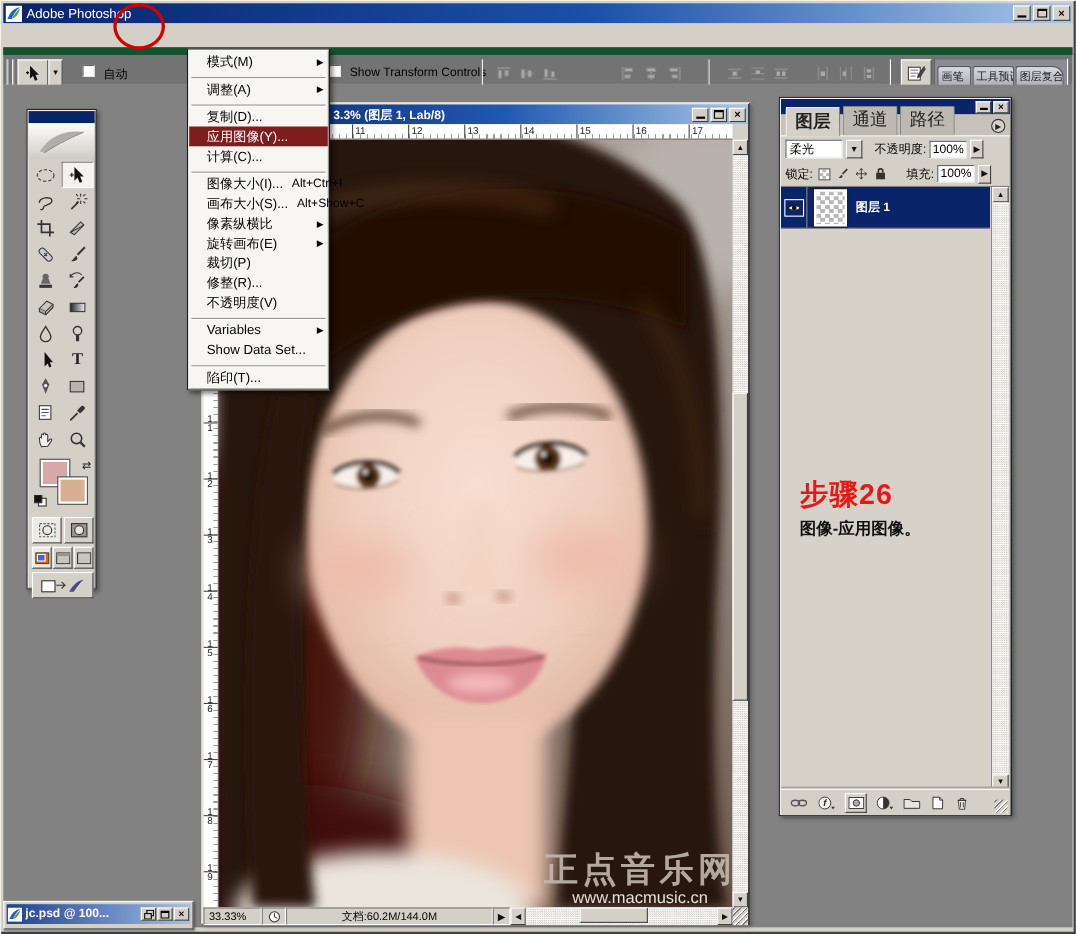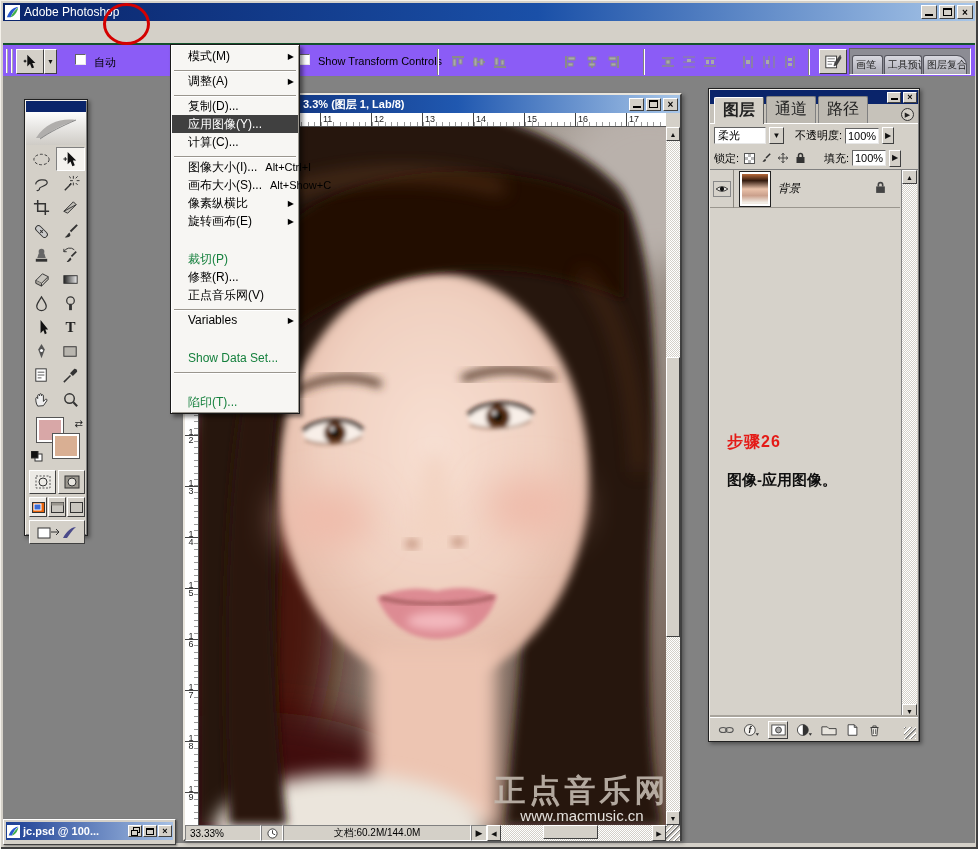--- a/index.html
+++ b/index.html
@@ -16,21 +16,21 @@
 
 #titlebar{left:3px;top:3px;width:972px;height:18px;background:linear-gradient(90deg,#0a246a 0%,#1a50a8 55%,#a8c6e8 100%);color:#fff;display:flex;align-items:center;padding:0 2px;}
 #titlebar .t{font-weight:normal;font-size:12px;margin-left:4px;}
 .capbtn{width:16px;height:14px;margin-left:2px;display:flex;align-items:center;justify-content:center;font-size:10px;font-weight:bold;color:#000;}
 .minbar{width:8px;height:2px;background:#000;margin-top:6px;}
 .maxbox{width:9px;height:8px;border:1px solid #000;border-top-width:2px;}
 #menubar{left:3px;top:21px;width:972px;height:22px;background:#d4d0c8;display:flex;align-items:center;padding-left:2px;font-size:12px;}
 .mb-item{padding:3px 7px;margin-right:5px;color:#000;white-space:nowrap;}
 .mb-item.open{border:1px solid;border-color:#808080 #fff #fff #808080;}
 
-#optbar{left:3px;top:43px;width:972px;height:34px;background:#8b5cf6;border-top:2px solid #14532d;border-bottom:1px solid #808080;}
+#optbar{left:3px;top:43px;width:972px;height:34px;background:#737373;border-top:7px solid #14532d;border-bottom:1px solid #808080;}
 .grip{left:3px;top:4px;width:7px;height:24px;border-left:2px ridge #fff;border-right:2px ridge #fff;}
 .vsep{width:2px;height:26px;border-left:1px solid #808080;border-right:1px solid #fff;position:absolute;top:4px;}
 .cb{width:11px;height:11px;background:#fff;border:1px solid;border-color:#636363 #e8e8e8 #e8e8e8 #636363;display:inline-block;}
 .optlabel{font-size:11px;color:#000;margin-left:5px;}
 .alignbtn{position:absolute;top:7px;width:20px;height:19px;display:flex;align-items:center;justify-content:center;}
 .palwell{position:absolute;right:4px;top:3px;width:122px;height:27px;background:#8c8c94;border:1px solid;border-color:#636363 #fff #fff #636363;display:flex;align-items:flex-end;padding:0 2px;overflow:hidden;}
 .paltab{background:linear-gradient(180deg,#d8d8e0,#ababb4);border:1px solid #55555e;border-bottom:none;border-radius:3px 3px 0 0;font-size:10px;padding:2px 3px 2px;margin-right:1px;white-space:nowrap;overflow:hidden;color:#222;}
 
 #workspace{left:3px;top:77px;width:972px;height:766px;background:#828282;}
 
@@ -91,31 +91,31 @@
 #lp-list{left:1px;top:80px;width:208px;height:548px;background:#d6d2ca;border-top:1px solid #808080;overflow:hidden;}
 .lrow{position:relative;width:190px;height:38px;border-bottom:1px solid #9a968e;display:flex;align-items:center;}
 .lrow.sel{background:#0a246a;color:#fff;}
 .eyebox{width:24px;height:38px;border-right:1px solid #8a867e;display:flex;align-items:center;justify-content:center;}
 .eyebox .ey{width:18px;height:16px;border:1px solid #fff;display:flex;align-items:center;justify-content:center;}
 .lthumb{width:30px;height:34px;border:2px solid #fff;outline:1px solid #222;margin-left:6px;}
 .lname{font-size:11px;margin-left:8px;}
 .lrow .lockglyph{position:absolute;right:14px;}
 #lp-scroll{position:absolute;left:191px;top:0;width:16px;height:548px;border-left:1px solid #808080;}
 #lp-scroll .track{position:absolute;top:14px;bottom:14px;left:0;width:15px;}
-.anno-step{position:absolute;left:17px;top:262px;font-size:16px;font-weight:bold;color:#e41a16;letter-spacing:1px;}
+.anno-step{position:absolute;left:17px;top:262px;font-size:26px;font-weight:bold;color:#e41a16;letter-spacing:1px;}
 .anno-text{position:absolute;left:17px;top:301px;font-size:15px;font-weight:bold;color:#101010;}
 #lp-icons{left:1px;top:628px;width:208px;height:24px;border-top:1px solid #fff;box-shadow:0 -2px 0 #a8a49c;display:flex;align-items:center;gap:9px;padding-left:8px;background:#d4d0c8;}
 .lpico{display:flex;align-items:center;justify-content:center;}
 
 #imgmenu{left:170px;top:44px;width:130px;background:#f7f6f3;border:1px solid #1a1a1a;box-shadow:inset 1px 1px 0 #fff,inset -1px -1px 0 #9a968e,3px 3px 4px rgba(0,0,0,.45);padding:2px 1px;z-index:200;}
 .mi{position:relative;height:18px;display:flex;align-items:center;font-size:12px;color:#000;padding:0 6px 0 16px;white-space:nowrap;}
 .mi .sc{margin-left:auto;font-size:11px;padding-left:8px;}
 .mi .arr{position:absolute;right:4px;font-size:8px;}
-.mi.hl{background:#404040;color:#fff;}
-.mi.dis{color:#15803d;margin-top:20px;}
+.mi.hl{background:#7f1d1d;color:#fff;}
+.mi.dis{color:#000000;}
 .msep{height:6px;margin:0 2px;border-bottom:1px solid #9a968e;box-shadow:0 1px 0 #fff;margin-bottom:1px;}
 
 #redcircle{left:103px;top:3px;width:47px;height:42px;border:3px solid #d40000;border-radius:50%;z-index:300;}
 
 #minwin{left:3px;top:819px;width:173px;height:26px;background:#d4d0c8;border:1px solid;border-color:#fff #404040 #404040 #fff;box-shadow:1px 1px 2px rgba(0,0,0,.4);padding:2px;z-index:60;}
 #minwin .bar{height:18px;background:linear-gradient(90deg,#1c3f94,#a6c0e4);display:flex;align-items:center;color:#fff;font-size:11px;font-weight:bold;padding:0 1px;}
 #minwin .bar .t{margin-left:3px;white-space:nowrap;overflow:hidden;flex:1;}
 .ico13{width:14px;height:12px;margin-left:1px;display:flex;align-items:center;justify-content:center;font-size:9px;font-weight:bold;color:#000;}
 text{font-family:"Liberation Sans","DejaVu Sans",sans-serif;}
 </style>
@@ -377,21 +377,21 @@
 
       <div id="v-scroll" class="abs">
         <div class="sbtn out abs" style="left:0;top:0;width:14px;height:14px;">▲</div>
         <div class="track dither"></div>
         <div id="v-thumb" class="out"></div>
         <div class="sbtn out abs" style="left:0;bottom:0;width:14px;height:14px;">▼</div>
       </div>
     </div>
 
     <div id="doc-status" class="abs">
-      <span class="stfield" style="width:76px;">
+      <span class="stfield" style="width:53px;">
           <span>33.33%</span>
         </span>
       <span class="stfield" style="width:22px;justify-content:center;">
           <svg width="11" height="11" viewBox="0 0 12 12">
             <circle cx="6" cy="6" r="5" fill="#fff" stroke="#333"></circle>
             <path d="M6 6 L6 2.5 M6 6 L9 7.5" stroke="#333"></path>
           </svg>
         </span>
       <span class="stfield" style="width:188px;justify-content:center;">
           <span>文档:60.2M/144.0M</span>
@@ -641,35 +641,31 @@
           <svg width="11" height="12" viewBox="0 0 10 12">
             <rect x="1" y="5" width="8" height="6" fill="#333"></rect>
             <path d="M3 5 V3.5 a2 2 0 0 1 4 0 V5" fill="none" stroke="#333" stroke-width="1.5"></path>
           </svg>
         </span>
       <span style="margin-left:14px;">填充:</span>
       <span class="numfield">100%</span>
       <span class="ddarr out sbtn" style="width:12px;">▶</span>
     </div>
     <div id="lp-list" class="abs">
-      <div class="lrow">
+      <div class="lrow sel">
         <span class="eyebox">
-            <span class="ey" style="border-color:#888;">
+            <span class="ey">
               <svg width="14" height="10" viewBox="0 0 16 12">
                 <path d="M1 6 Q8 0.5 15 6 Q8 11.5 1 6Z" fill="#f4f2ee" stroke="#111"></path>
                 <circle cx="8" cy="6" r="2.6" fill="#111"></circle>
               </svg>
             </span>
           </span>
-        <span class="lthumb" style="background:linear-gradient(180deg,#b96a3a 0%,#351c10 22%,#eac2aa 50%,#caa08c 72%,#f2ece4 95%);"></span>
-        <span class="lname" style="font-style:italic;">背景</span>
-        <span class="lockglyph"><svg width="11" height="13" viewBox="0 0 10 12">
-              <rect x="1" y="5" width="8" height="6" fill="#444"></rect>
-              <path d="M3 5 V3.5 a2 2 0 0 1 4 0 V5" fill="none" stroke="#444" stroke-width="1.5"></path>
-            </svg></span>
+        <span class="lthumb checker"></span>
+        <span class="lname" style="font-weight:bold;">图层 1</span>
       </div>
       <div class="anno-step">步骤26</div>
       <div class="anno-text">图像-应用图像。</div>
       <div id="lp-scroll">
         <div class="sbtn out abs" style="left:0;top:0;width:15px;height:14px;">▲</div>
         <div class="track dither"></div>
         <div class="sbtn out abs" style="left:0;bottom:0;width:15px;height:14px;">▼</div>
       </div>
     </div>
     <div id="lp-icons" class="abs">
@@ -779,21 +775,21 @@
         <span>旋转画布(E)</span>
         <span class="arr">▶</span>
       </div>
     <div class="mi dis">
         <span>裁切(P)</span>
       </div>
     <div class="mi">
         <span>修整(R)...</span>
       </div>
     <div class="mi">
-        <span>正点音乐网(V)</span>
+        <span>不透明度(V)</span>
       </div>
     <div class="msep"></div>
     <div class="mi">
         <span>Variables</span>
         <span class="arr">▶</span>
       </div>
     <div class="mi dis">
         <span>Show Data Set...</span>
       </div>
     <div class="msep"></div>

